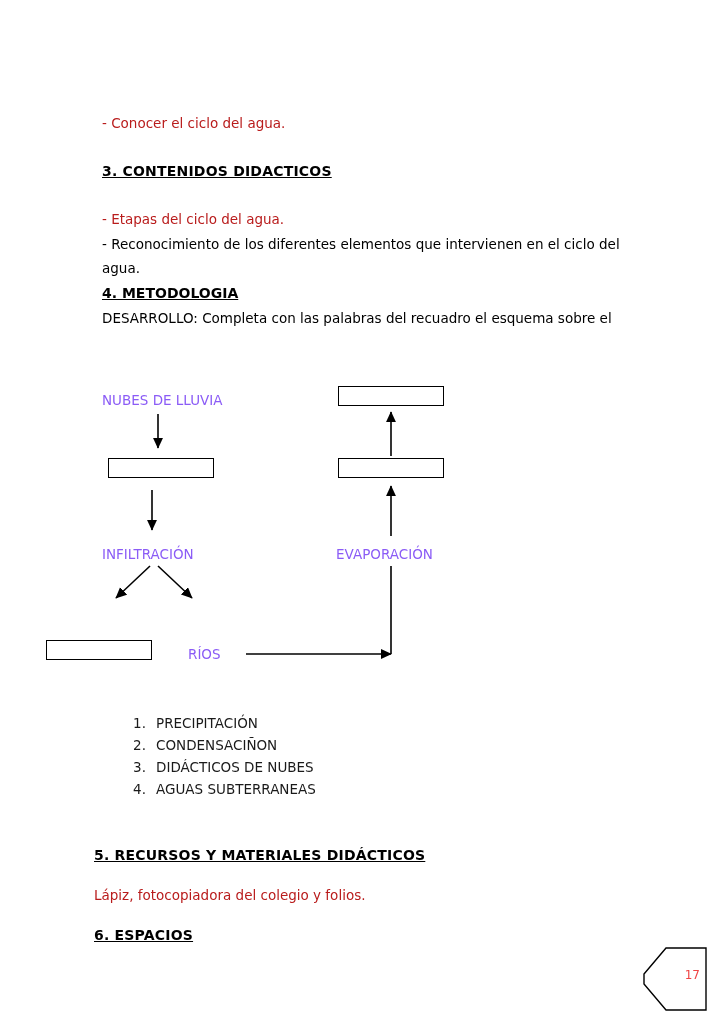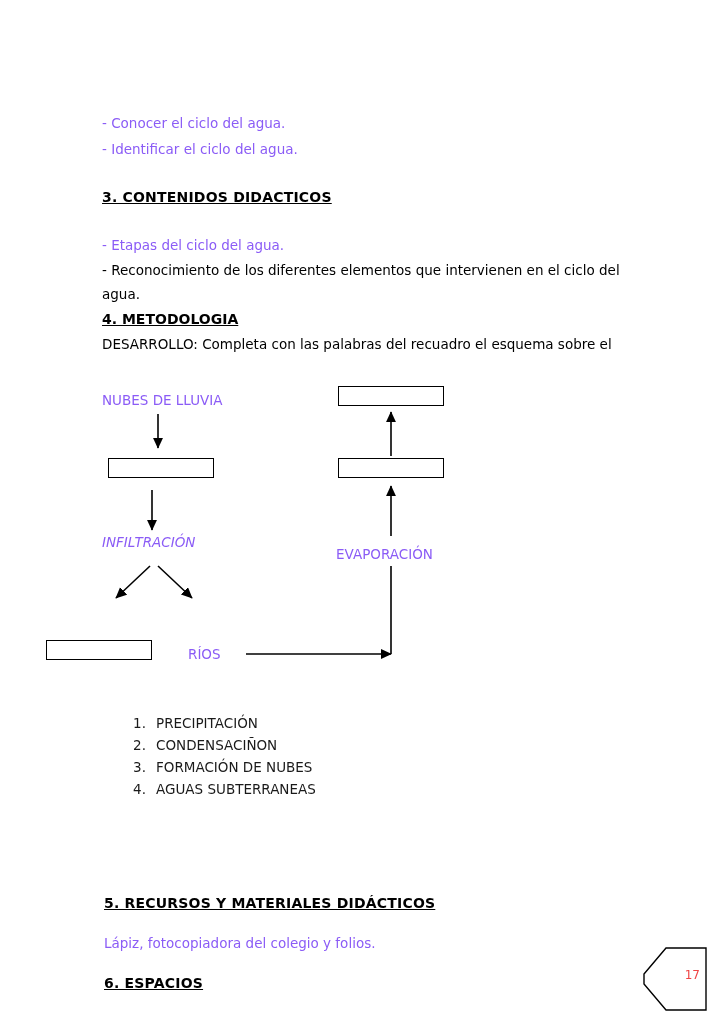--- a/index.html
+++ b/index.html
@@ -24,21 +24,21 @@
   }
   .content {
     position: absolute;
     left: 102px;
     top: 110px;
     width: 540px;
   }
   .line {
     font-size: 13.5px;
     line-height: 26px;
-    color: #8b5cf6;
+    color: #b91c1c;
     white-space: pre-wrap;
   }
   .gap-sm { height: 14px; }
   .gap-md { height: 22px; }
   .heading {
     font-size: 14px;
     font-weight: bold;
     line-height: 26px;
     text-decoration: underline;
     letter-spacing: 0.2px;
@@ -101,24 +101,23 @@
   }
   .numrow .num {
     width: 26px;
     text-align: right;
     margin-right: 10px;
   }
 
   
   .lower {
     position: absolute;
-    left: 104px;
+    left: 94px;
     top: 842px;
     width: 540px;
-    margin-top: 48px;
   }
 
   
   .corner {
     position: absolute;
     right: 20px;
     bottom: 18px;
     width: 72px;
     height: 72px;
   }
@@ -131,21 +130,20 @@
     color: #ef4444;
   }
 </style>
 </head>
 <body>
 
 <div class="page">
 
   <div class="content">
     <div class="line">- Conocer el ciclo del agua.</div>
-    <div class="line">- Identificar el ciclo del agua.</div>
     <div class="gap-md"></div>
     <div class="heading">3. CONTENIDOS DIDACTICOS</div>
     <div class="gap-md"></div>
     <div class="line">- Etapas del ciclo del agua.</div>
     <div class="just">- Reconocimiento de los diferentes elementos que intervienen en el ciclo del</div>
     <div class="just-last">agua.</div>
     <div class="subheading">4. METODOLOGIA</div>
     <div class="just">DESARROLLO: Completa con las palabras del recuadro el esquema sobre el</div>
   </div>
 
@@ -173,37 +171,37 @@
       <line x1="206" y1="276" x2="351" y2="276" stroke="#000" stroke-width="1.6" marker-end="url(#ah)"></line>
       <line x1="351" y1="276" x2="351" y2="188" stroke="#000" stroke-width="1.6"></line>
     </svg>
 
     <div class="dbox" style="left:298px; top:8px; width:106px; height:20px;"></div>
     <div class="dbox" style="left:68px; top:80px; width:106px; height:20px;"></div>
     <div class="dbox" style="left:298px; top:80px; width:106px; height:20px;"></div>
     <div class="dbox" style="left:6px; top:262px; width:106px; height:20px;"></div>
 
     <div class="dlabel" style="left:62px; top:14px;">NUBES DE LLUVIA</div>
-    <div class="dlabel" style="left:62px; top:156px;font-style:italic;">INFILTRACIÓN</div>
+    <div class="dlabel" style="left:62px; top:168px;">INFILTRACIÓN</div>
     <div class="dlabel" style="left:296px; top:168px;text-align:right;">EVAPORACIÓN</div>
     <div class="dlabel" style="left:148px; top:268px;">RÍOS</div>
   </div>
 
   <div class="numlist">
     <div class="numrow">
       <span class="num">1.</span>
       <span>PRECIPITACIÓN</span>
     </div>
     <div class="numrow">
       <span class="num">2.</span>
       <span>CONDENSACIÑON</span>
     </div>
     <div class="numrow">
       <span class="num">3.</span>
-      <span>FORMACIÓN DE NUBES</span>
+      <span>DIDÁCTICOS DE NUBES</span>
     </div>
     <div class="numrow">
       <span class="num">4.</span>
       <span>AGUAS SUBTERRANEAS</span>
     </div>
   </div>
 
   <div class="lower">
     <div class="heading">5. RECURSOS Y MATERIALES DIDÁCTICOS</div>
     <div class="gap-sm"></div>

